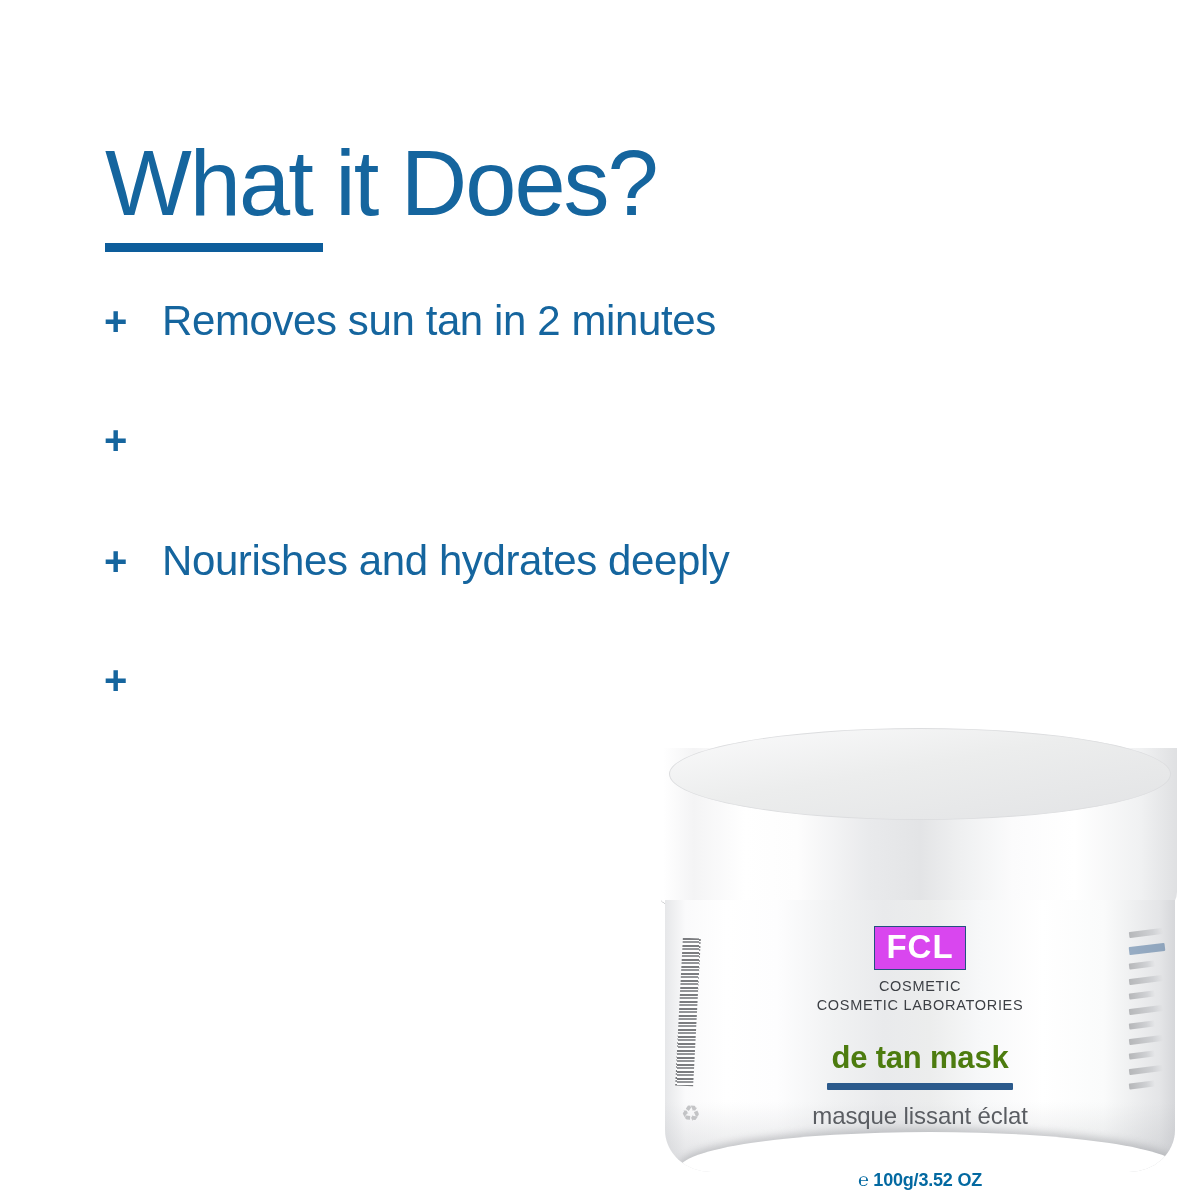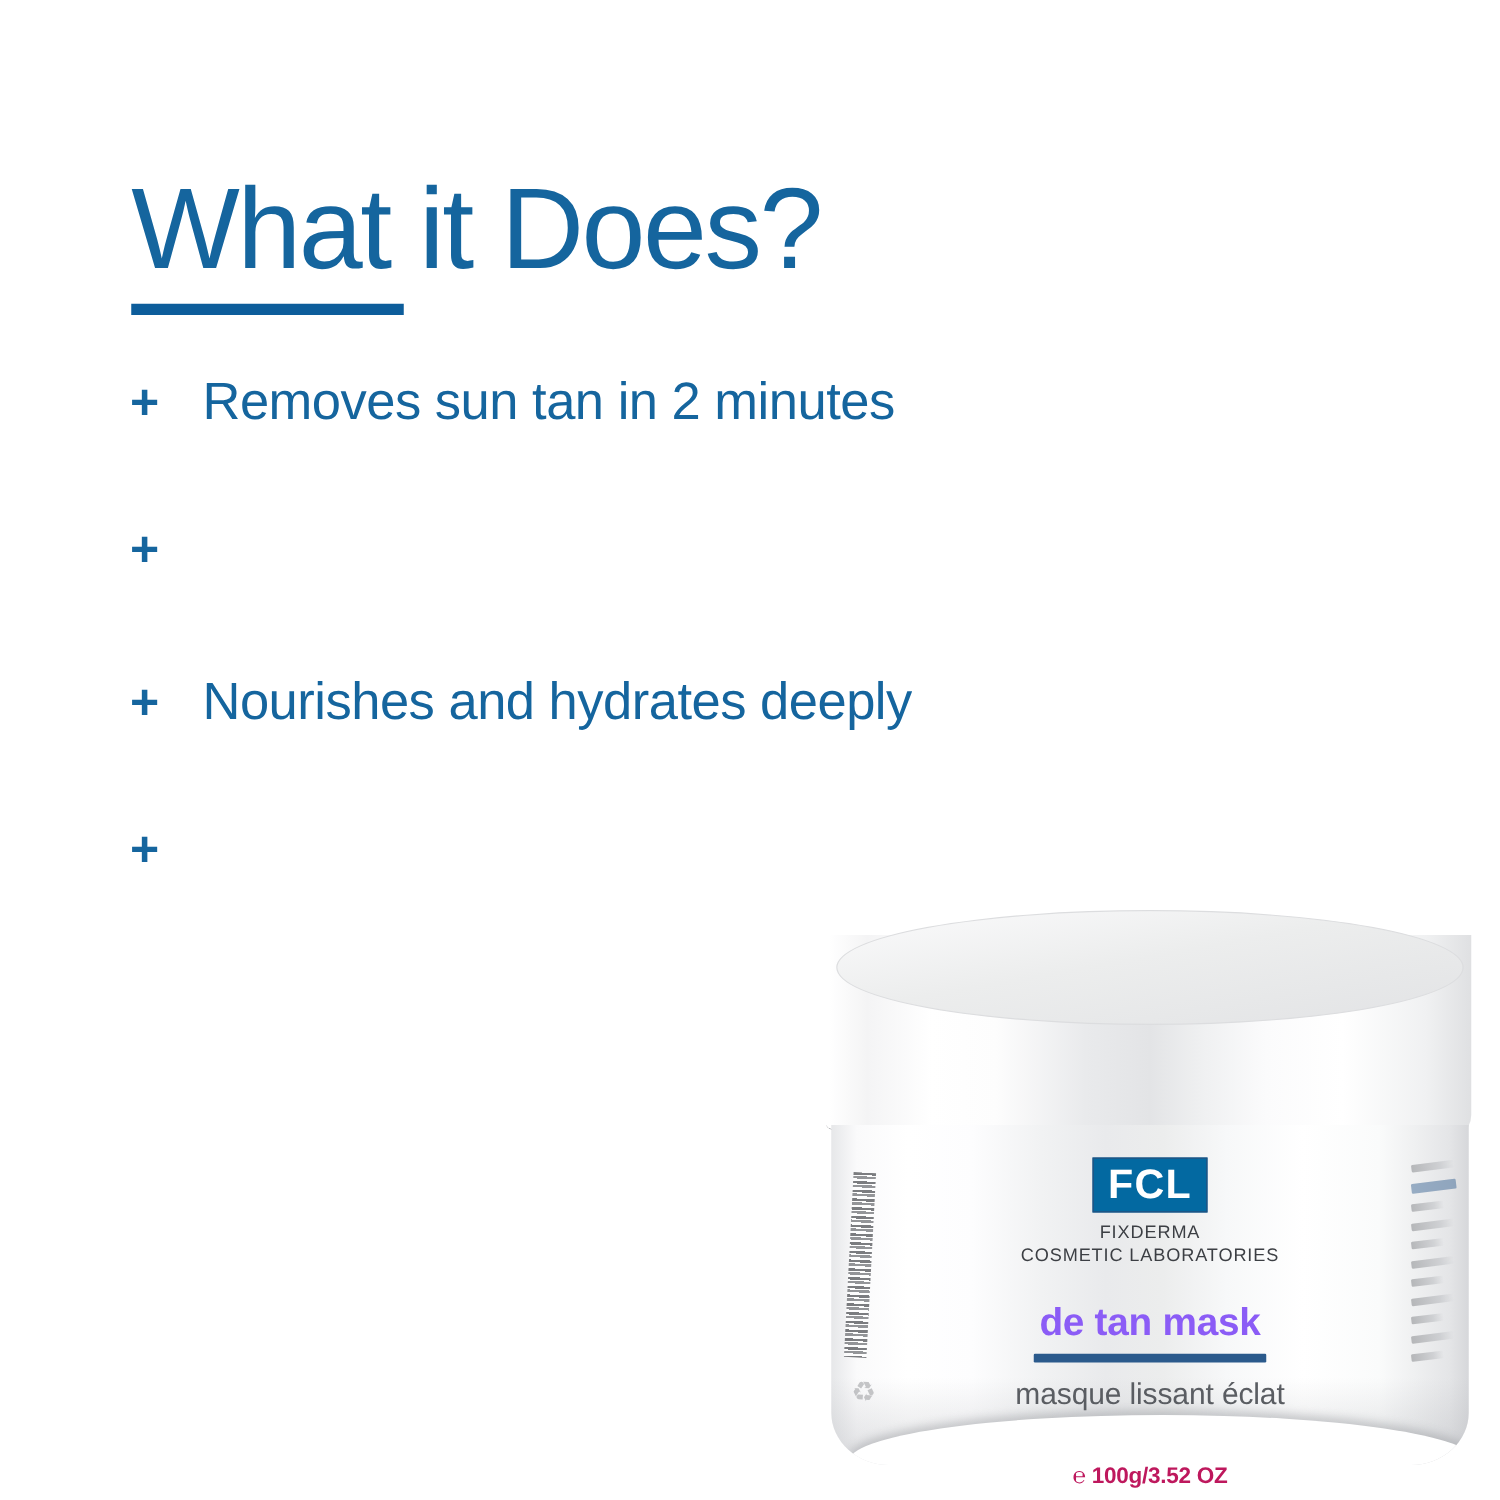--- a/index.html
+++ b/index.html
@@ -218,61 +218,61 @@
   
   #jar-label {
     position: absolute;
     left: 0;
     top: 196px;
     width: 530px;
     text-align: center;
   }
   #fcl-logo-box {
     display: inline-block;
-    background: #0369a1;
+    background: #d946ef;
     color: #ffffff;
     font-size: 33px;
     font-weight: 700;
     letter-spacing: 1px;
     padding: 3px 11px 5px 11px;
     line-height: 1.02;
     border: 1px solid #24507f;
   }
   #fcl-company {
     margin-top: 7px;
     font-size: 14.5px;
     letter-spacing: 0.7px;
     color: #3c3f44;
     line-height: 1.32;
   }
   #product-name {
     margin-top: 25px;
     font-size: 31px;
     font-weight: 700;
-    color: #8b5cf6;
+    color: #4d7c0f;
     letter-spacing: -0.2px;
   }
   #product-name-rule {
     margin: 7px auto 0 auto;
     width: 186px;
     height: 7px;
     background: #2B5A8C;
     border-radius: 1px;
   }
   #product-subtitle {
     margin-top: 12px;
     font-size: 24px;
     color: #5a5d62;
     letter-spacing: -0.1px;
   }
   #product-weight {
     margin-top: 40px;
     font-size: 18px;
     font-weight: 700;
-    color: #be185d;
+    color: #0369a1;
     letter-spacing: -0.2px;
   }
 </style>
 </head>
 <body>
 
 <div id="stage">
 
   <div id="heading-block">
     <h1 id="page-title">What it Does?</h1>
@@ -321,21 +321,21 @@
         <div class="side-line short"></div>
       </div>
 
       <div id="jar-body-bottom-shade"></div>
       <div id="jar-bottom-ellipse"></div>
     </div>
 
     <div id="jar-label">
       <div id="fcl-logo-box">FCL</div>
       <div id="fcl-company">
-        <div>FIXDERMA</div>
+        <div>COSMETIC</div>
         <div>COSMETIC LABORATORIES</div>
       </div>
       <div id="product-name">de tan mask</div>
       <div id="product-name-rule"></div>
       <div id="product-subtitle">masque lissant éclat</div>
       <div id="product-weight">℮ 100g/3.52 OZ</div>
     </div>
 
   </div>
 </div>

